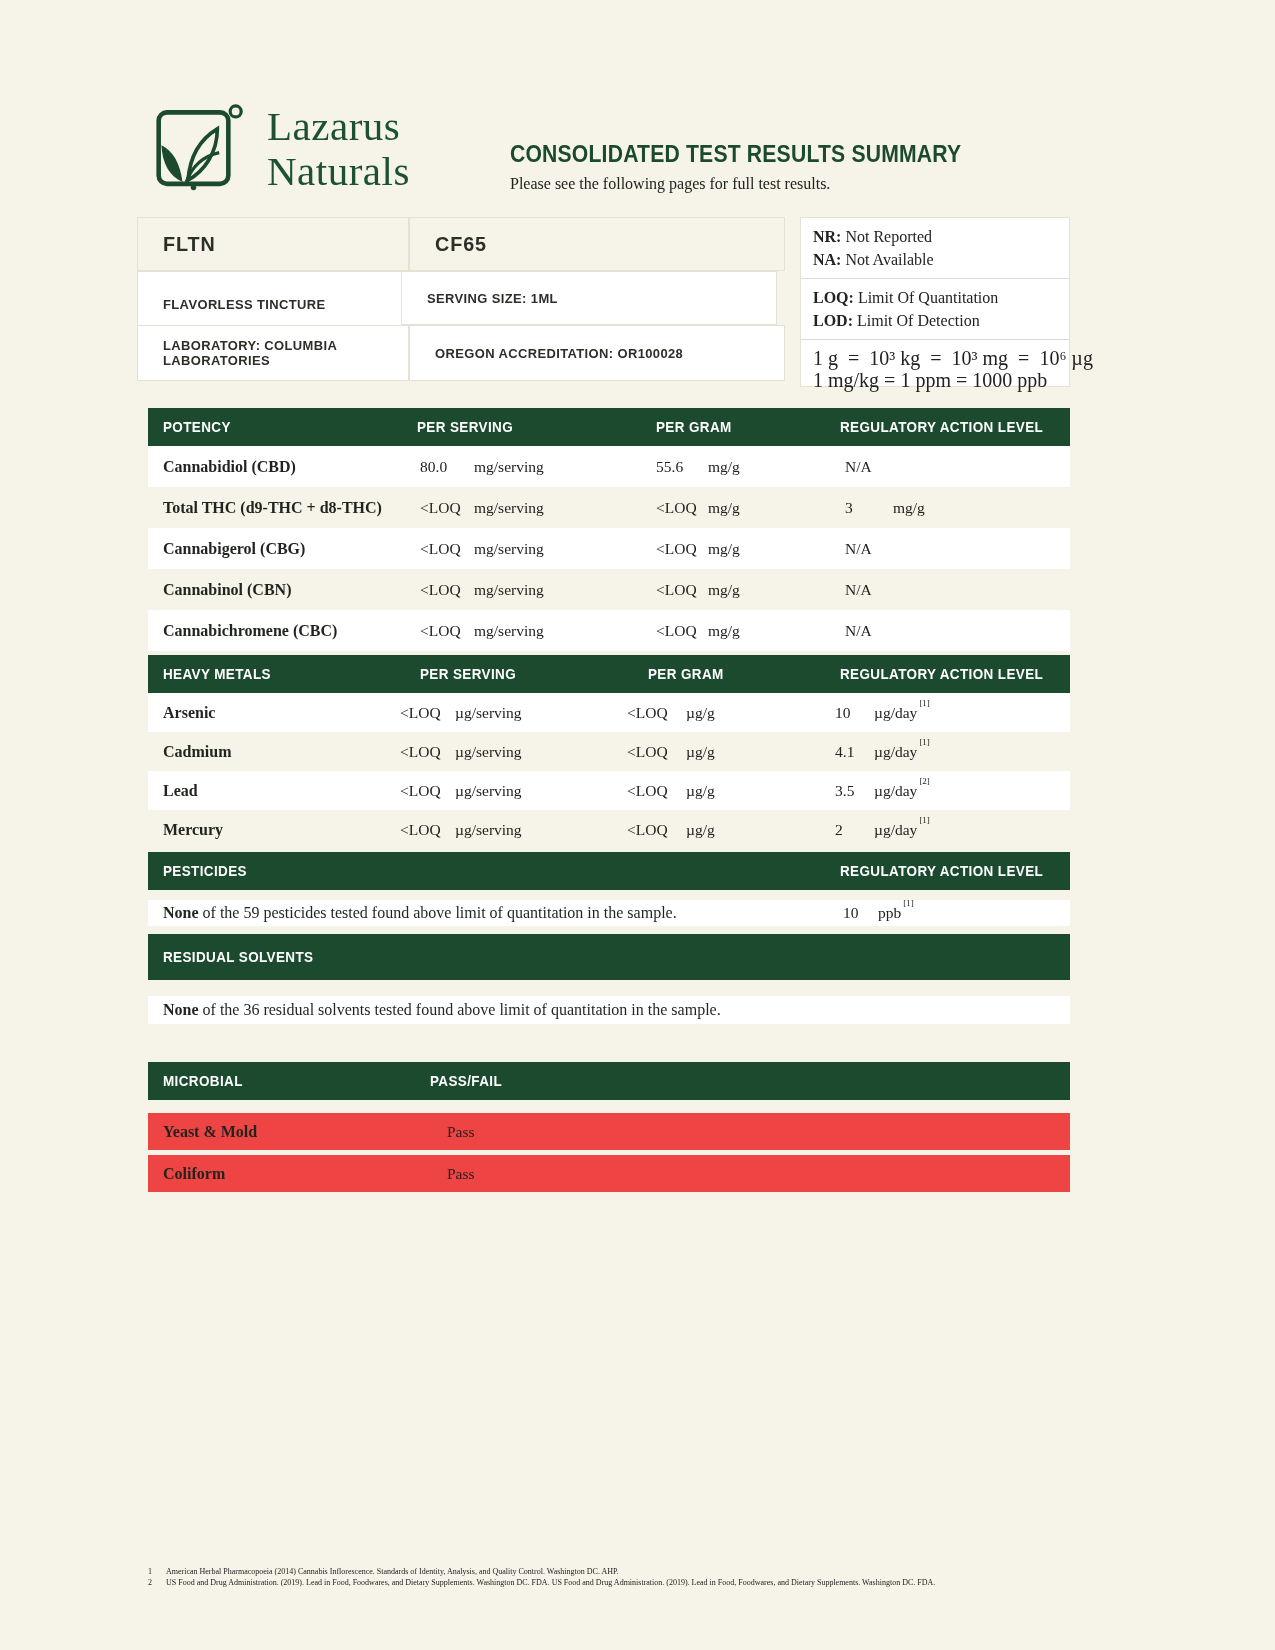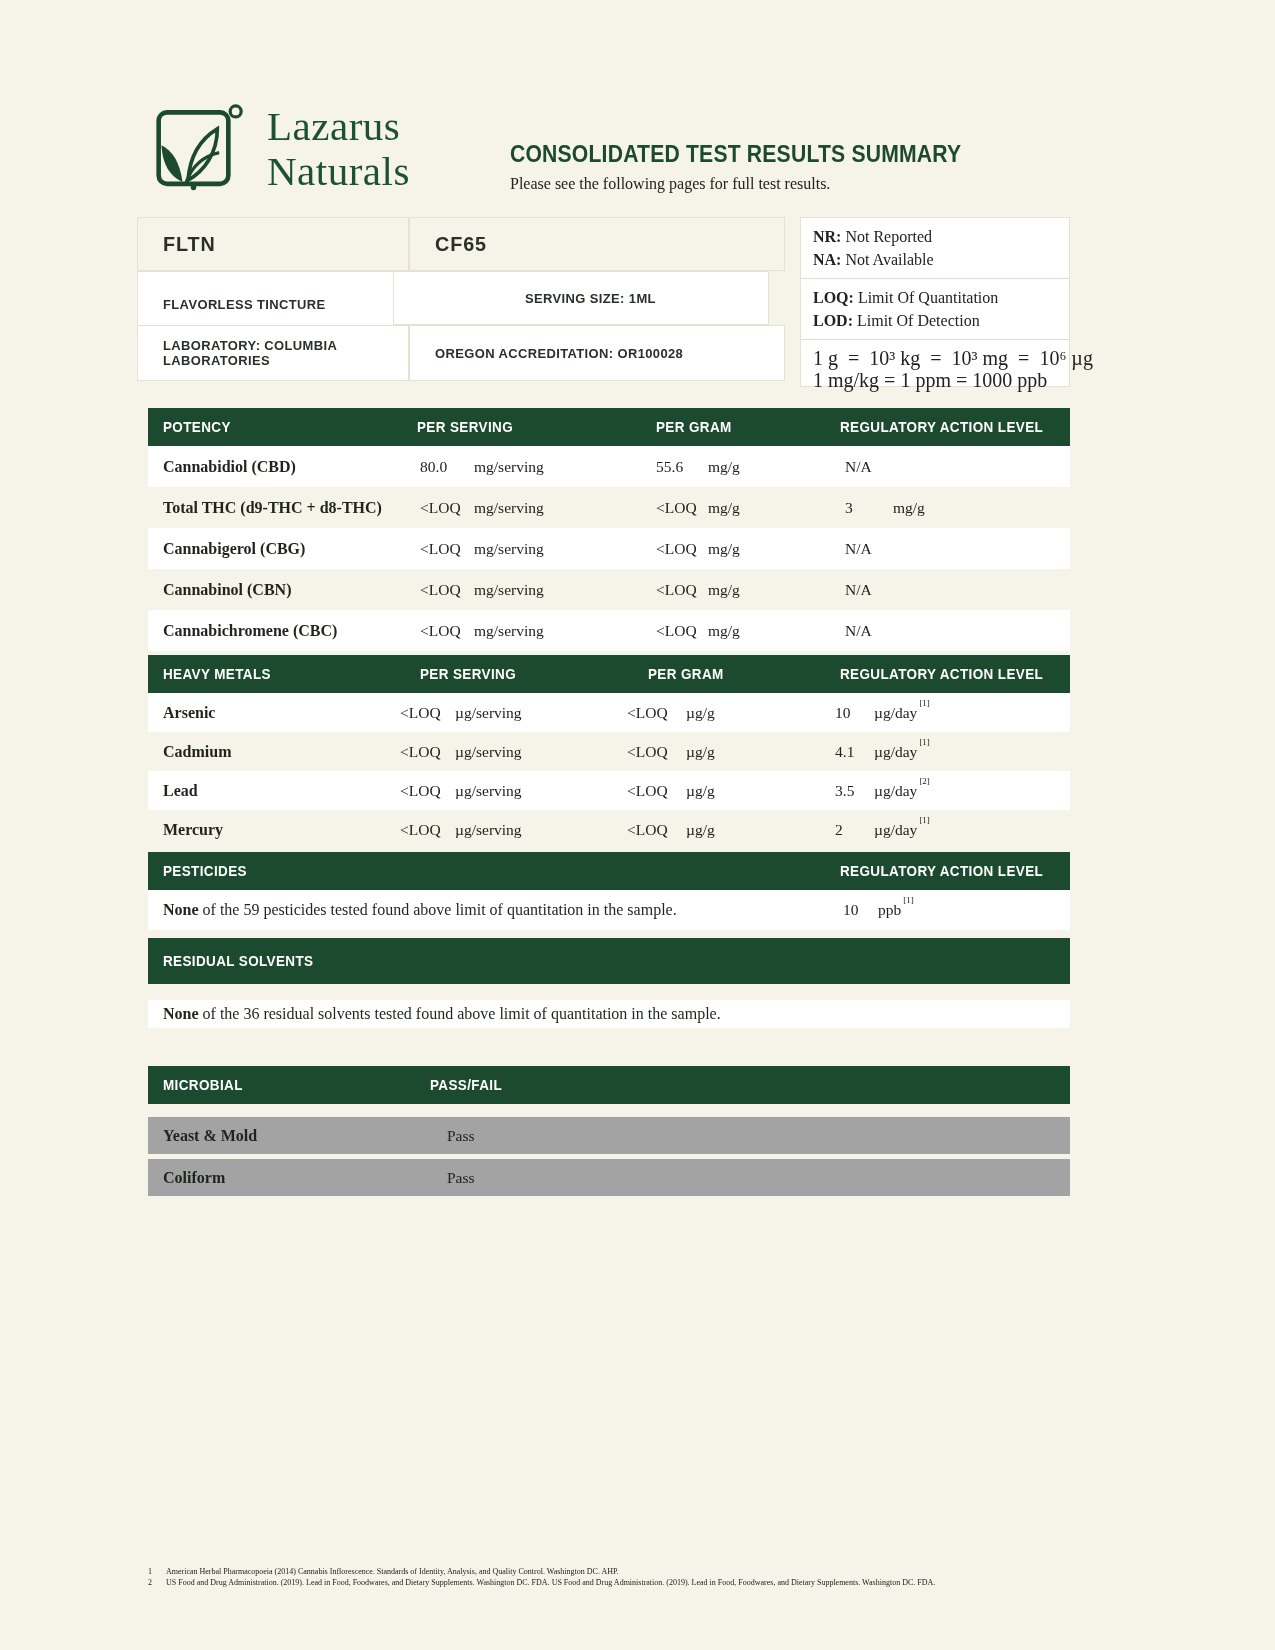--- a/index.html
+++ b/index.html
@@ -62,38 +62,38 @@
 
   
   .hm{margin-top:4px;}
   .hm .trow{height:39px;}
   .hm .h1{left:15px}.hm .h2{left:272px}.hm .h3{left:500px}.hm .h4{left:692px}
   .hm .c1{left:15px}.hm .c2v{left:252px}.hm .c2u{left:307px}
   .hm .c3v{left:479px}.hm .c3u{left:538px}.hm .c4v{left:687px}.hm .c4u{left:726px}
 
   
   .ps{margin-top:3px;}
-  .ps .trow{height:40px;}
+  .ps .trow{height:26px;margin-top:10px;}
   .ps .h1{left:15px}.ps .h4{left:692px}
   .ps .c1{left:15px}.ps .c4v{left:695px}.ps .c4u{left:730px}
   .statement{font-size:16px;color:#1f241e;}
   .statement .b{font-weight:700;}
 
   
   .rs{margin-top:8px;}
   .rs .thead{height:46px;}
   .rs .gap{height:16px;}
   .rs .trow{height:28px;}
   .rs .c1{left:15px}
 
   
   .mb{margin-top:38px;}
   .mb .gap1{height:13px;}
   .mb .gap2{height:5px;}
-  .mb .trow{height:37px;background:#a3a3a3;padding-left:15px;}
+  .mb .trow{height:37px;background:#ef4444;padding-left:15px;}
   .mb .h1{left:15px}.mb .h2{left:282px}
   .mb .c1{left:15px}.mb .c2{left:299px}
 
   
   .footnotes{position:absolute;left:148px;top:1566px;width:1060px;font-size:8px;line-height:11px;color:#222;}
   .fnum{display:inline-block;width:18px;}
 </style>
 </head>
 <body>
 
@@ -124,21 +124,21 @@
   <div class="info-grid">
     <div class="icell bare" style="left:0;top:0;width:272px;height:54px;">
       <span class="code-text">FLTN</span>
     </div>
     <div class="icell bare" style="left:272px;top:0;width:376px;height:54px;">
       <span class="code-text">CF65</span>
     </div>
     <div class="icell white" style="left:0;top:54px;width:272px;height:66px;">
       <span class="label-text">FLAVORLESS TINCTURE</span>
     </div>
-    <div class="icell white" style="left:256px;top:54px;width:376px;height:54px;justify-content:center;">
+    <div class="icell white" style="left:264px;top:54px;width:376px;height:54px;">
       <span class="label-text">SERVING SIZE: 1ML</span>
     </div>
     <div class="icell white" style="left:0;top:108px;width:272px;height:56px;">
       <span class="label-text">LABORATORY: COLUMBIA LABORATORIES</span>
     </div>
     <div class="icell white" style="left:272px;top:108px;width:376px;height:56px;">
       <span class="label-text">OREGON ACCREDITATION: OR100028</span>
     </div>
 
     <div class="legend-box">

